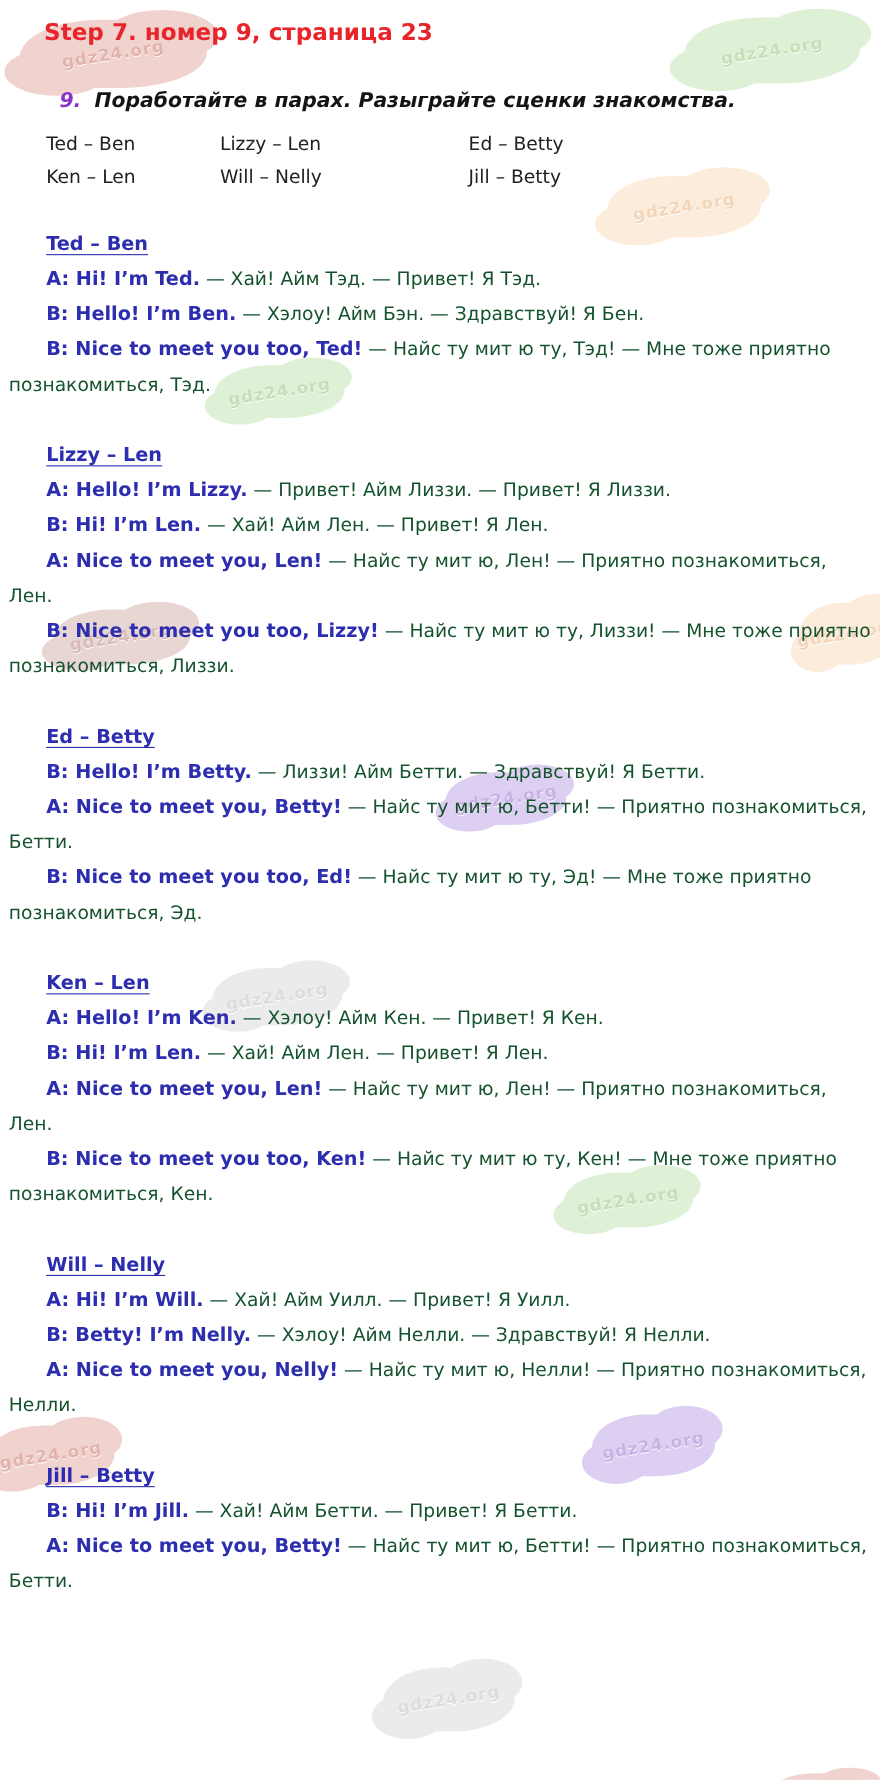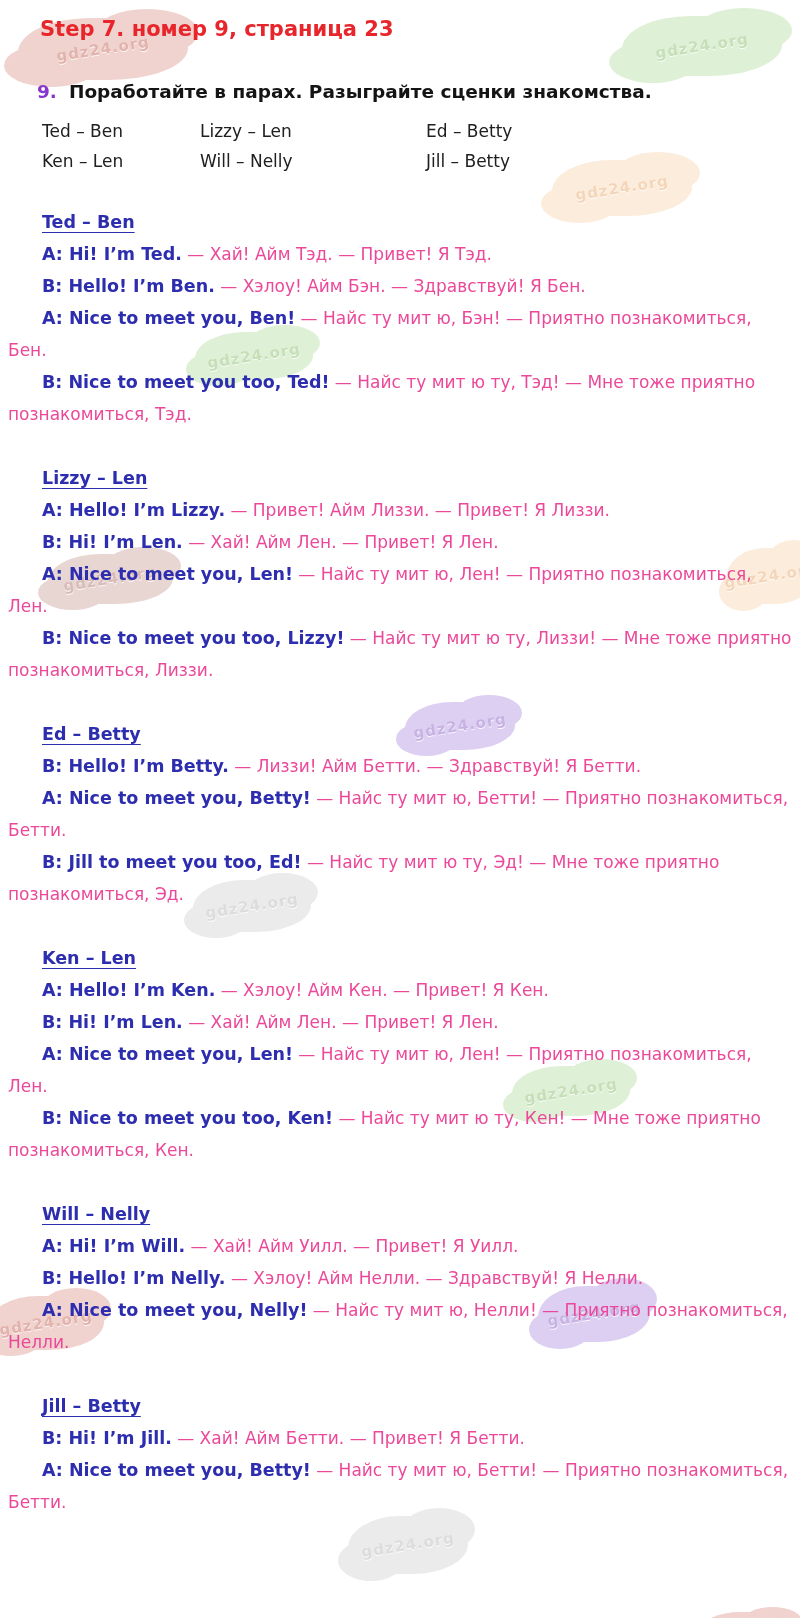--- a/index.html
+++ b/index.html
@@ -39,23 +39,24 @@
 
   
   .content { position: relative; z-index: 1; padding: 0 8px; }
 
   .page-title {
     margin: 14px 0 0 32px;
     font-size: 21px; font-weight: bold; line-height: 30px;
     color: #e8252a;
   }
   .instruction {
-    margin: 36px 0 0 29px;
+    margin: 36px 0 0 46px;
     font-size: 18.5px; font-weight: bold; line-height: 24px;
     color: #141414;
+    font-style: italic;
   }
   .instruction .task-num { color: #8636cf; margin-right: 12px; }
 
   .pairs { margin: 12px 0 0 34px; }
   .pairs-row { display: flex; line-height: 30px; font-size: 17px; color: #202020; }
   .pairs-row .p1 { width: 158px; }
   .pairs-row .p2 { width: 226px; }
   .pairs-row .p3 { flex: 1; }
 
   .dialogue { margin-top: 32px; }
@@ -66,21 +67,21 @@
     color: #2d2daf;
     text-decoration: underline;
     text-underline-offset: 4px;
     display: inline-block;
   }
   .line {
     margin: 0; text-indent: 34px;
     font-size: 17px; line-height: 32px;
   }
   .line .en { color: #2d2daf; font-weight: bold; font-size: 17.5px; margin-top: 10px; }
-  .line .ru { color: #ec4899; font-weight: normal; }
+  .line .ru { color: #14532d; font-weight: normal; }
 </style>
 </head>
 <body>
 
 <div class="page">
 
   <div class="clouds">
     <div class="cloud c-pink" style="left:18px;  top:4px;    width:170px; height:62px;">
         <span>gdz24.org</span>
       </div>
@@ -138,51 +139,50 @@
         <span class="p1">Ken – Len</span>
         <span class="p2">Will – Nelly</span>
         <span class="p3">Jill – Betty</span>
       </div>
     </div>
 
     <section class="dialogue">
       <h2 class="pair-title">Ted – Ben</h2>
       <p class="line"><span class="en">A: Hi! I’m Ted.</span> <span class="ru">— Хай! Айм Тэд. — Привет! Я Тэд.</span></p>
       <p class="line"><span class="en">B: Hello! I’m Ben.</span> <span class="ru">— Хэлоу! Айм Бэн. — Здравствуй! Я Бен.</span></p>
-      <p class="line"><span class="en">A: Nice to meet you, Ben!</span> <span class="ru">— Найс ту мит ю, Бэн! — Приятно познакомиться, Бен.</span></p>
       <p class="line"><span class="en">B: Nice to meet you too, Ted!</span> <span class="ru">— Найс ту мит ю ту, Тэд! — Мне тоже приятно познакомиться, Тэд.</span></p>
     </section>
 
     <section class="dialogue">
       <h2 class="pair-title">Lizzy – Len</h2>
       <p class="line"><span class="en">A: Hello! I’m Lizzy.</span> <span class="ru">— Привет! Айм Лиззи. — Привет! Я Лиззи.</span></p>
       <p class="line"><span class="en">B: Hi! I’m Len.</span> <span class="ru">— Хай! Айм Лен. — Привет! Я Лен.</span></p>
       <p class="line"><span class="en">A: Nice to meet you, Len!</span> <span class="ru">— Найс ту мит ю, Лен! — Приятно познакомиться, Лен.</span></p>
       <p class="line"><span class="en">B: Nice to meet you too, Lizzy!</span> <span class="ru">— Найс ту мит ю ту, Лиззи! — Мне тоже приятно познакомиться, Лиззи.</span></p>
     </section>
 
     <section class="dialogue">
       <h2 class="pair-title">Ed – Betty</h2>
       <p class="line"><span class="en">B: Hello! I’m Betty.</span> <span class="ru">— Лиззи! Айм Бетти. — Здравствуй! Я Бетти.</span></p>
       <p class="line"><span class="en">A: Nice to meet you, Betty!</span> <span class="ru">— Найс ту мит ю, Бетти! — Приятно познакомиться, Бетти.</span></p>
-      <p class="line"><span class="en">B: Jill to meet you too, Ed!</span> <span class="ru">— Найс ту мит ю ту, Эд! — Мне тоже приятно познакомиться, Эд.</span></p>
+      <p class="line"><span class="en">B: Nice to meet you too, Ed!</span> <span class="ru">— Найс ту мит ю ту, Эд! — Мне тоже приятно познакомиться, Эд.</span></p>
     </section>
 
     <section class="dialogue">
       <h2 class="pair-title">Ken – Len</h2>
       <p class="line"><span class="en">A: Hello! I’m Ken.</span> <span class="ru">— Хэлоу! Айм Кен. — Привет! Я Кен.</span></p>
       <p class="line"><span class="en">B: Hi! I’m Len.</span> <span class="ru">— Хай! Айм Лен. — Привет! Я Лен.</span></p>
       <p class="line"><span class="en">A: Nice to meet you, Len!</span> <span class="ru">— Найс ту мит ю, Лен! — Приятно познакомиться, Лен.</span></p>
       <p class="line"><span class="en">B: Nice to meet you too, Ken!</span> <span class="ru">— Найс ту мит ю ту, Кен! — Мне тоже приятно познакомиться, Кен.</span></p>
     </section>
 
     <section class="dialogue">
       <h2 class="pair-title">Will – Nelly</h2>
       <p class="line"><span class="en">A: Hi! I’m Will.</span> <span class="ru">— Хай! Айм Уилл. — Привет! Я Уилл.</span></p>
-      <p class="line"><span class="en">B: Hello! I’m Nelly.</span> <span class="ru">— Хэлоу! Айм Нелли. — Здравствуй! Я Нелли.</span></p>
+      <p class="line"><span class="en">B: Betty! I’m Nelly.</span> <span class="ru">— Хэлоу! Айм Нелли. — Здравствуй! Я Нелли.</span></p>
       <p class="line"><span class="en">A: Nice to meet you, Nelly!</span> <span class="ru">— Найс ту мит ю, Нелли! — Приятно познакомиться, Нелли.</span></p>
     </section>
 
     <section class="dialogue">
       <h2 class="pair-title">Jill – Betty</h2>
       <p class="line"><span class="en">B: Hi! I’m Jill.</span> <span class="ru">— Хай! Айм Бетти. — Привет! Я Бетти.</span></p>
       <p class="line"><span class="en">A: Nice to meet you, Betty!</span> <span class="ru">— Найс ту мит ю, Бетти! — Приятно познакомиться, Бетти.</span></p>
       
     </section>
 

